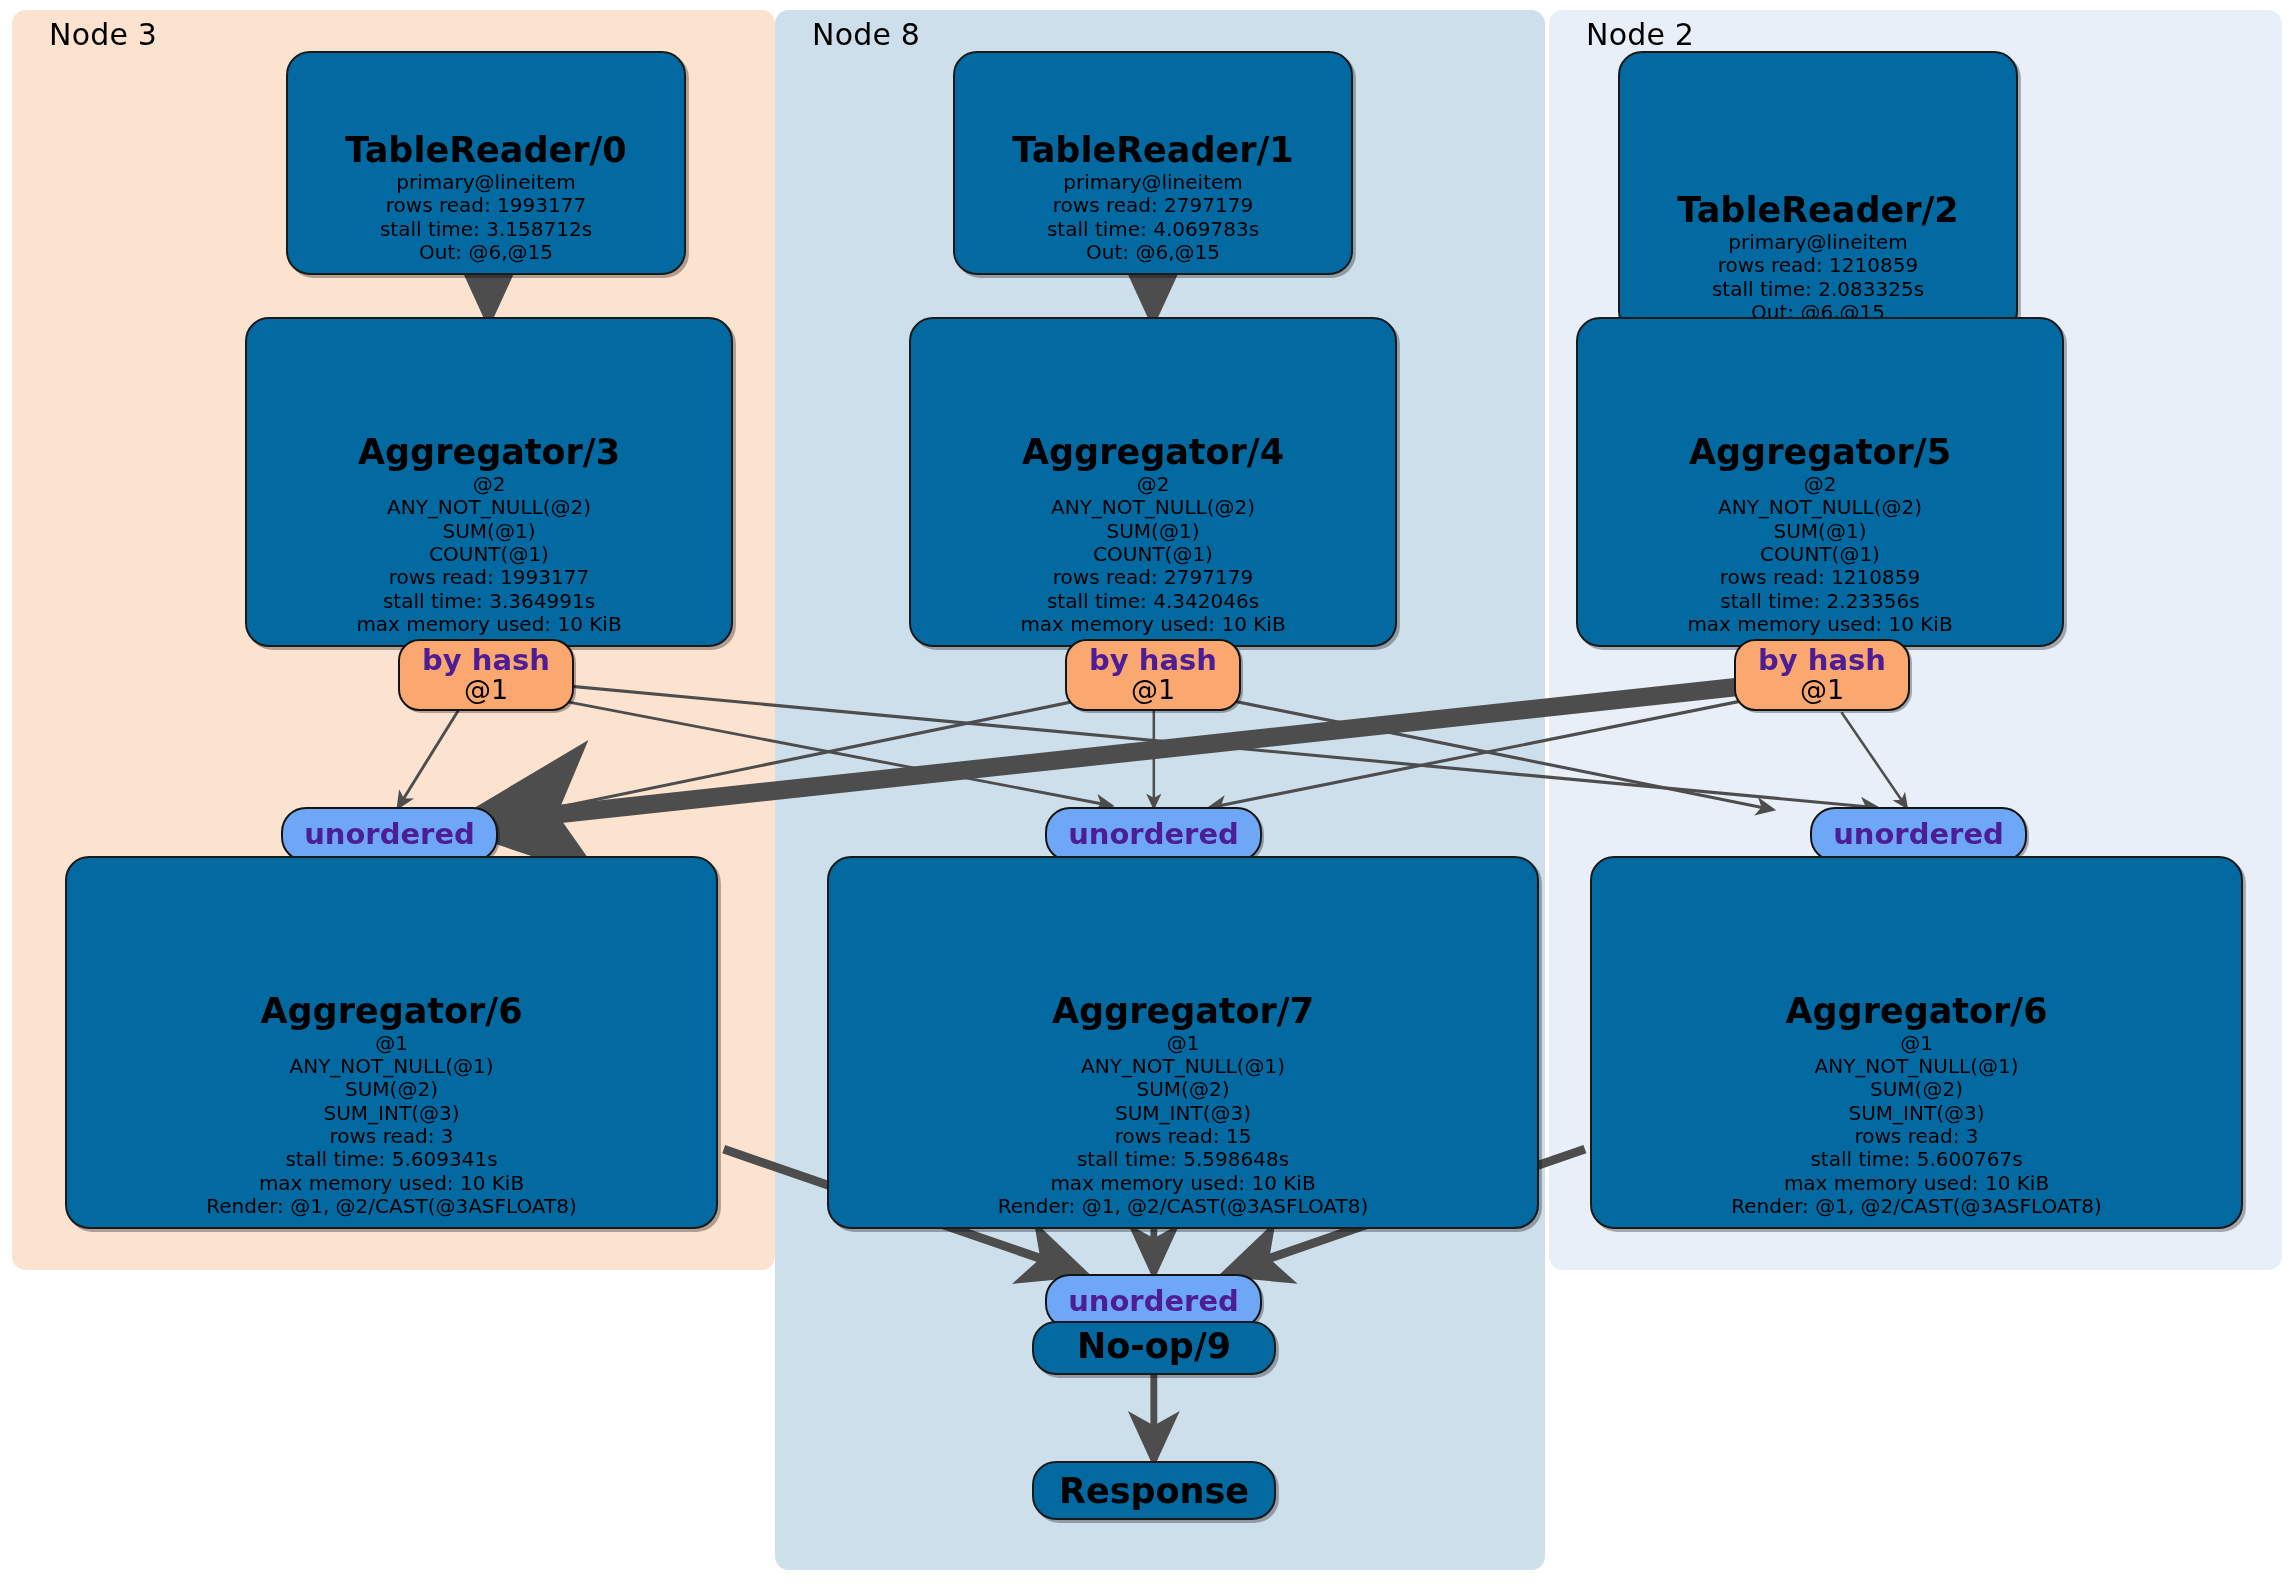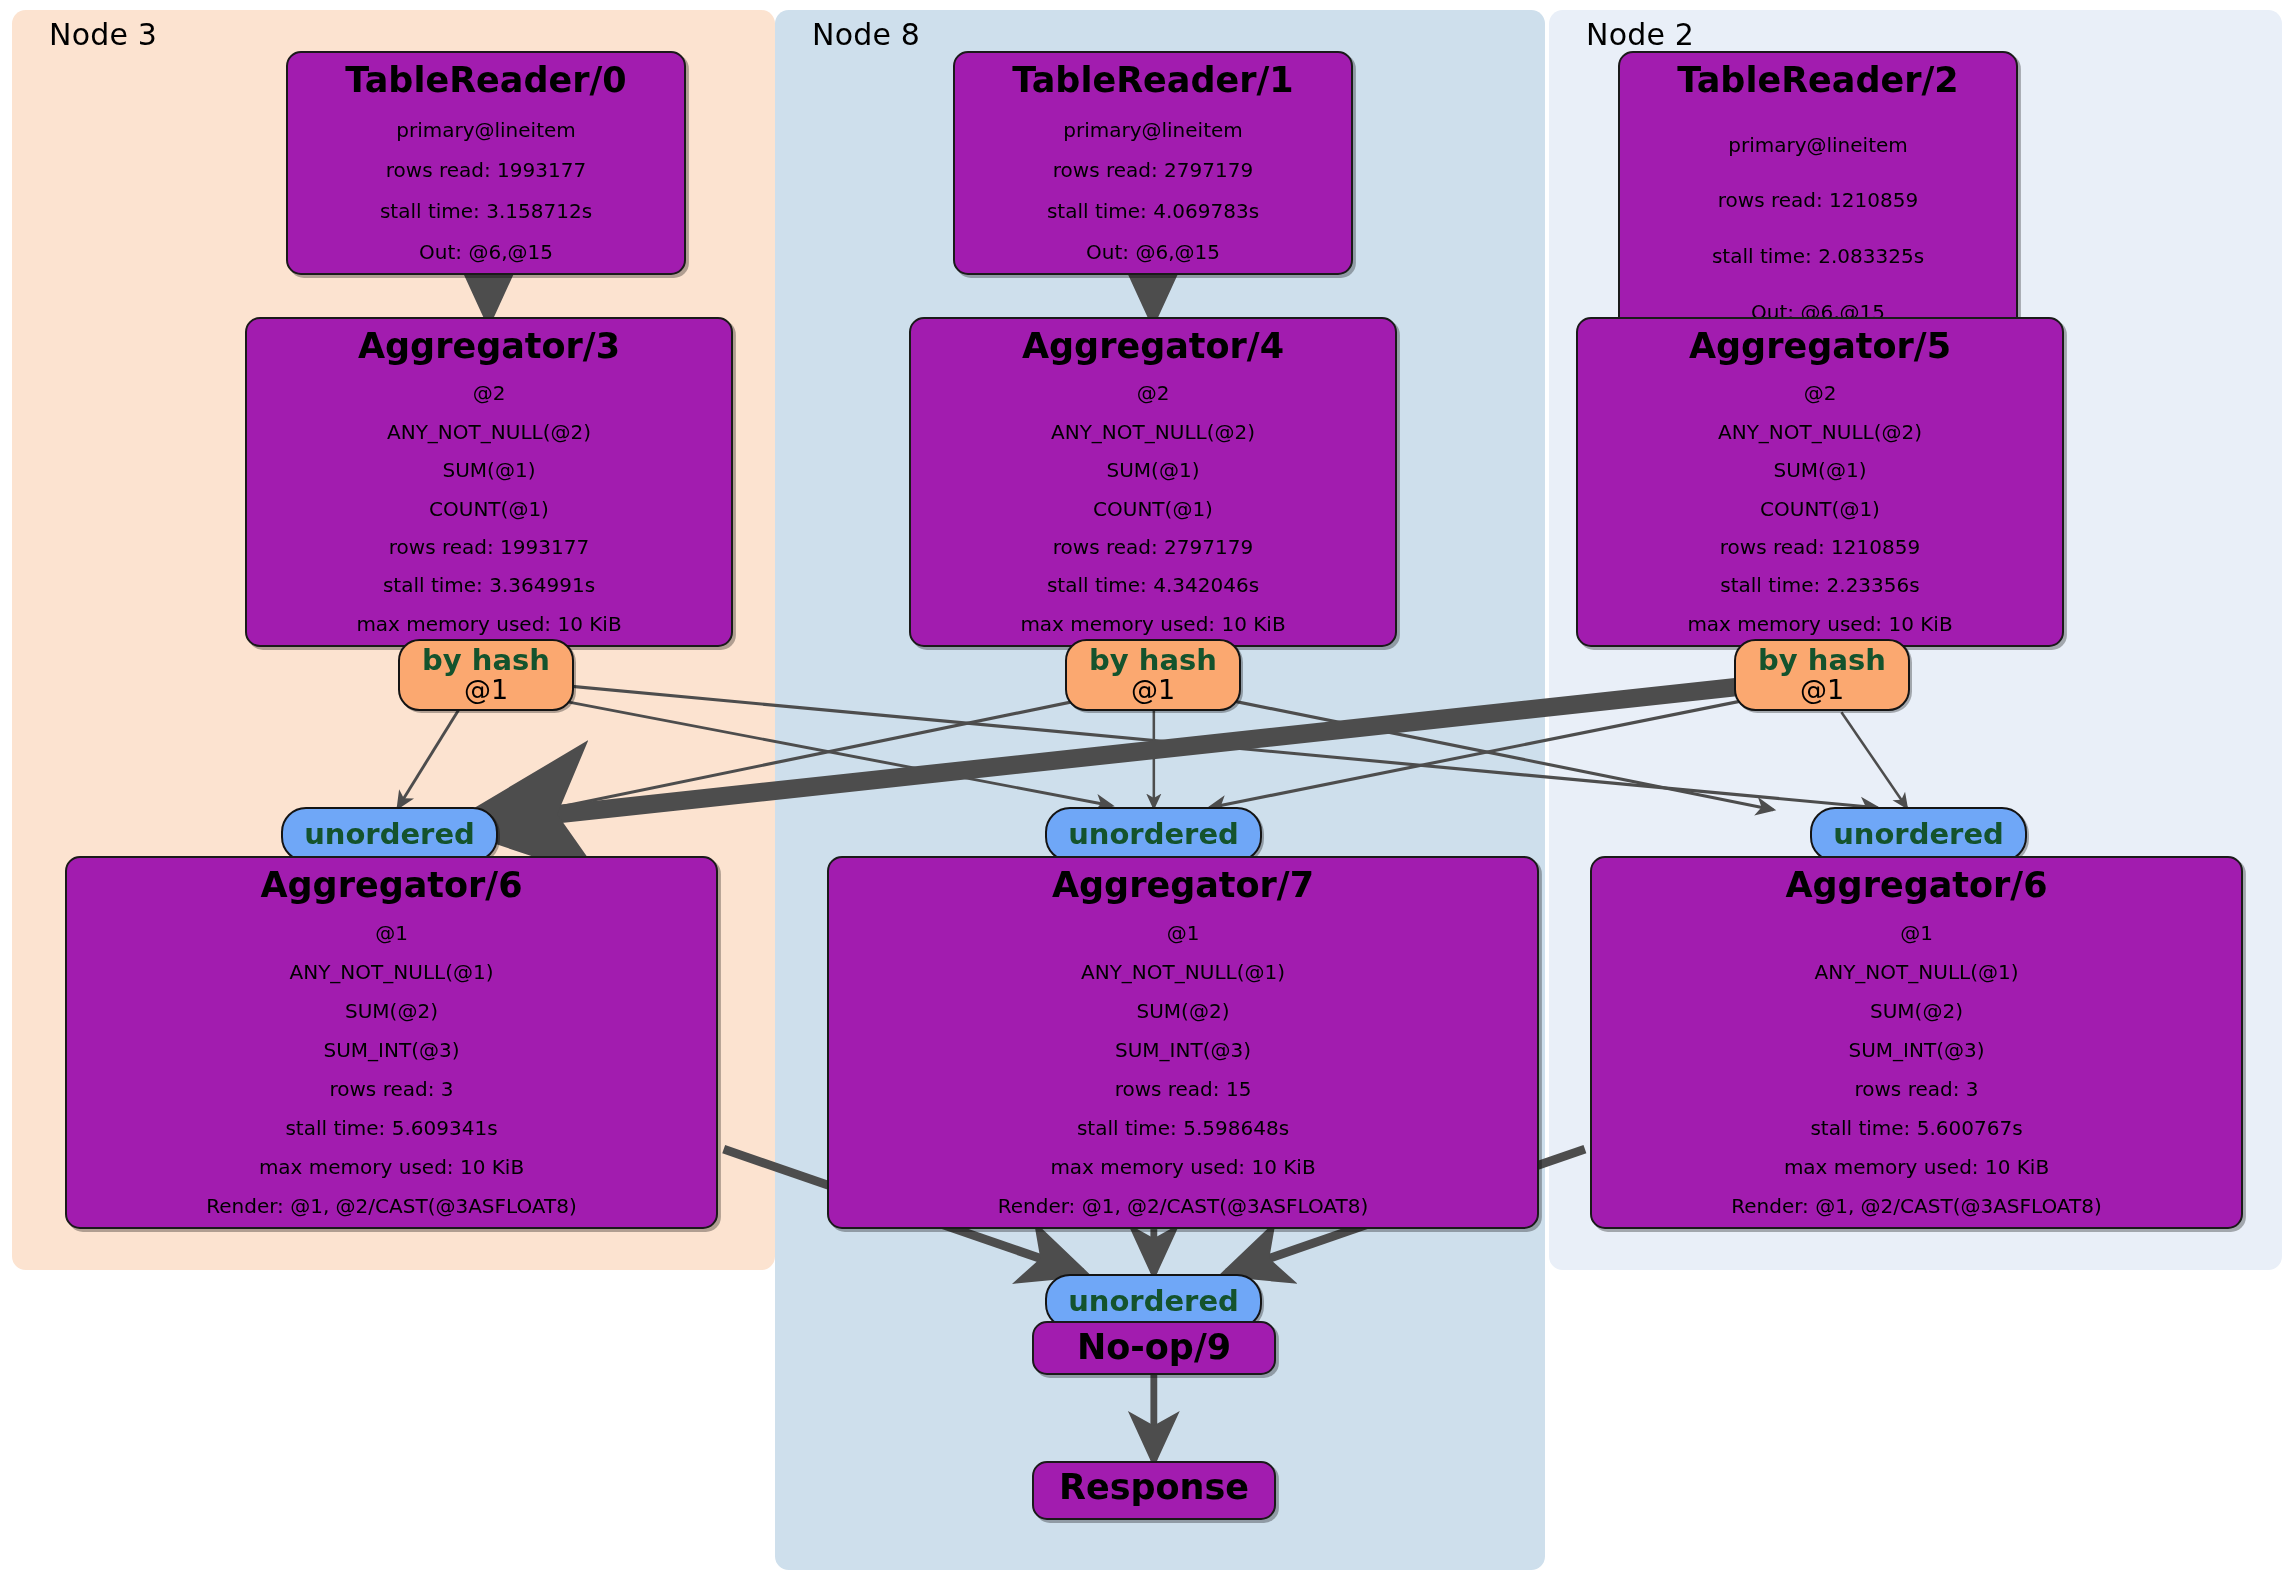--- a/index.html
+++ b/index.html
@@ -11,44 +11,44 @@
 
   
   .cluster{position:absolute;border-radius:13.7px;}
   .cluster-label{
     position:absolute;font-size:30px;color:#000;line-height:1;
     letter-spacing:0.2px;white-space:nowrap;margin-left:14px;
   }
 
   
   .opbox{
-    position:absolute;background:#a21caf;border:2.4px solid #1a1a1a;
-    border-radius:15px;box-sizing:border-box;
-    display:flex;flex-direction:column;align-items:center;justify-content:space-between;
+    position:absolute;background:#0369a1;border:2.4px solid #1a1a1a;
+    border-radius:24px;box-sizing:border-box;
+    display:flex;flex-direction:column;align-items:center;justify-content:flex-end;
     padding:6.8px 9.8px 8.8px 9.8px;
     box-shadow:2.9px 2.9px 0 rgba(0,0,0,.30);
   }
   .opbox .title{
     font-weight:bold;font-size:35px;line-height:1.18;color:#000;white-space:nowrap;
   }
   .opbox .line{
     font-size:20px;line-height:1.165;color:#000;white-space:nowrap;
   }
 
   
   .opbox.small{padding:3.9px 25px 5.9px 25px;}
   .opbox.small .title{font-size:35px;}
 
   
   .pill{
     position:absolute;border:2.4px solid #141414;box-sizing:border-box;
     display:flex;flex-direction:column;align-items:center;justify-content:center;
     box-shadow:2px 2px 0 rgba(0,0,0,.30);
   }
-  .pill .p1{font-weight:bold;font-size:29px;line-height:1.06;color:#14532d;white-space:nowrap;}
+  .pill .p1{font-weight:bold;font-size:29px;line-height:1.06;color:#4c1d95;white-space:nowrap;}
   .pill .p2{font-size:27px;line-height:1.06;color:#000;white-space:nowrap;}
   .pill.router{background:#FBA870;border-radius:21.5px;}
   .pill.stream{background:#6FA7F7;border-radius:25px;}
 
   
   .statsbox{
     position:absolute;background:#ECECEC;border:1.8px solid #333;
     box-sizing:border-box;padding:4.9px 8.8px 5.9px 8.8px;
     display:flex;flex-direction:column;align-items:flex-end;
     box-shadow:2px 2px 0 rgba(0,0,0,.22);

